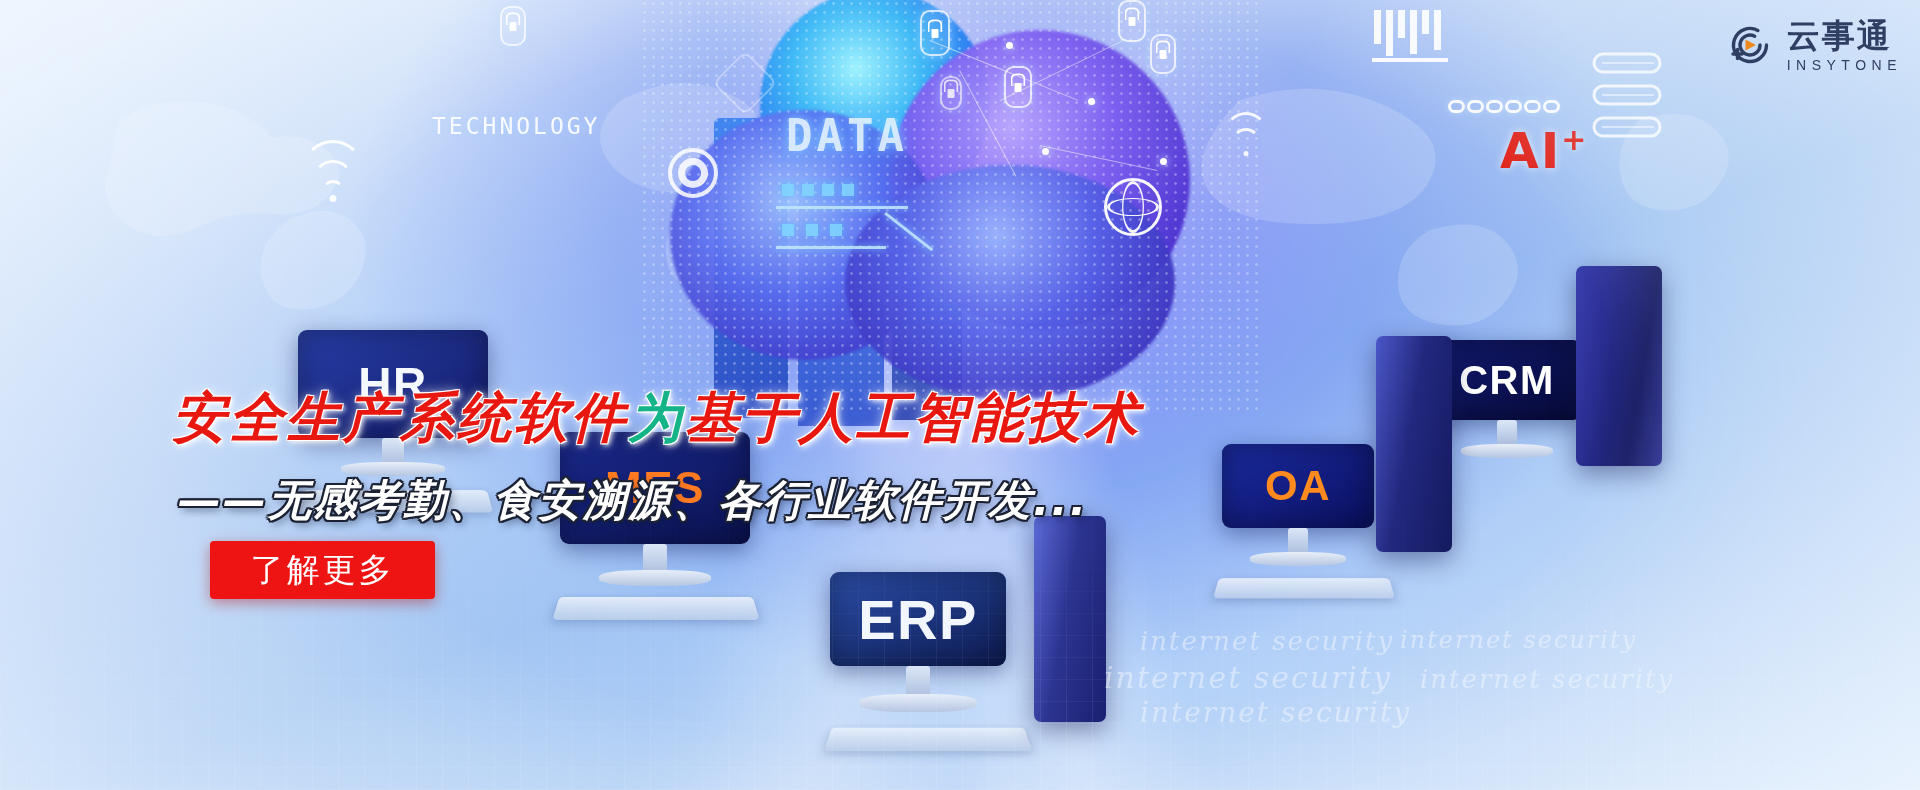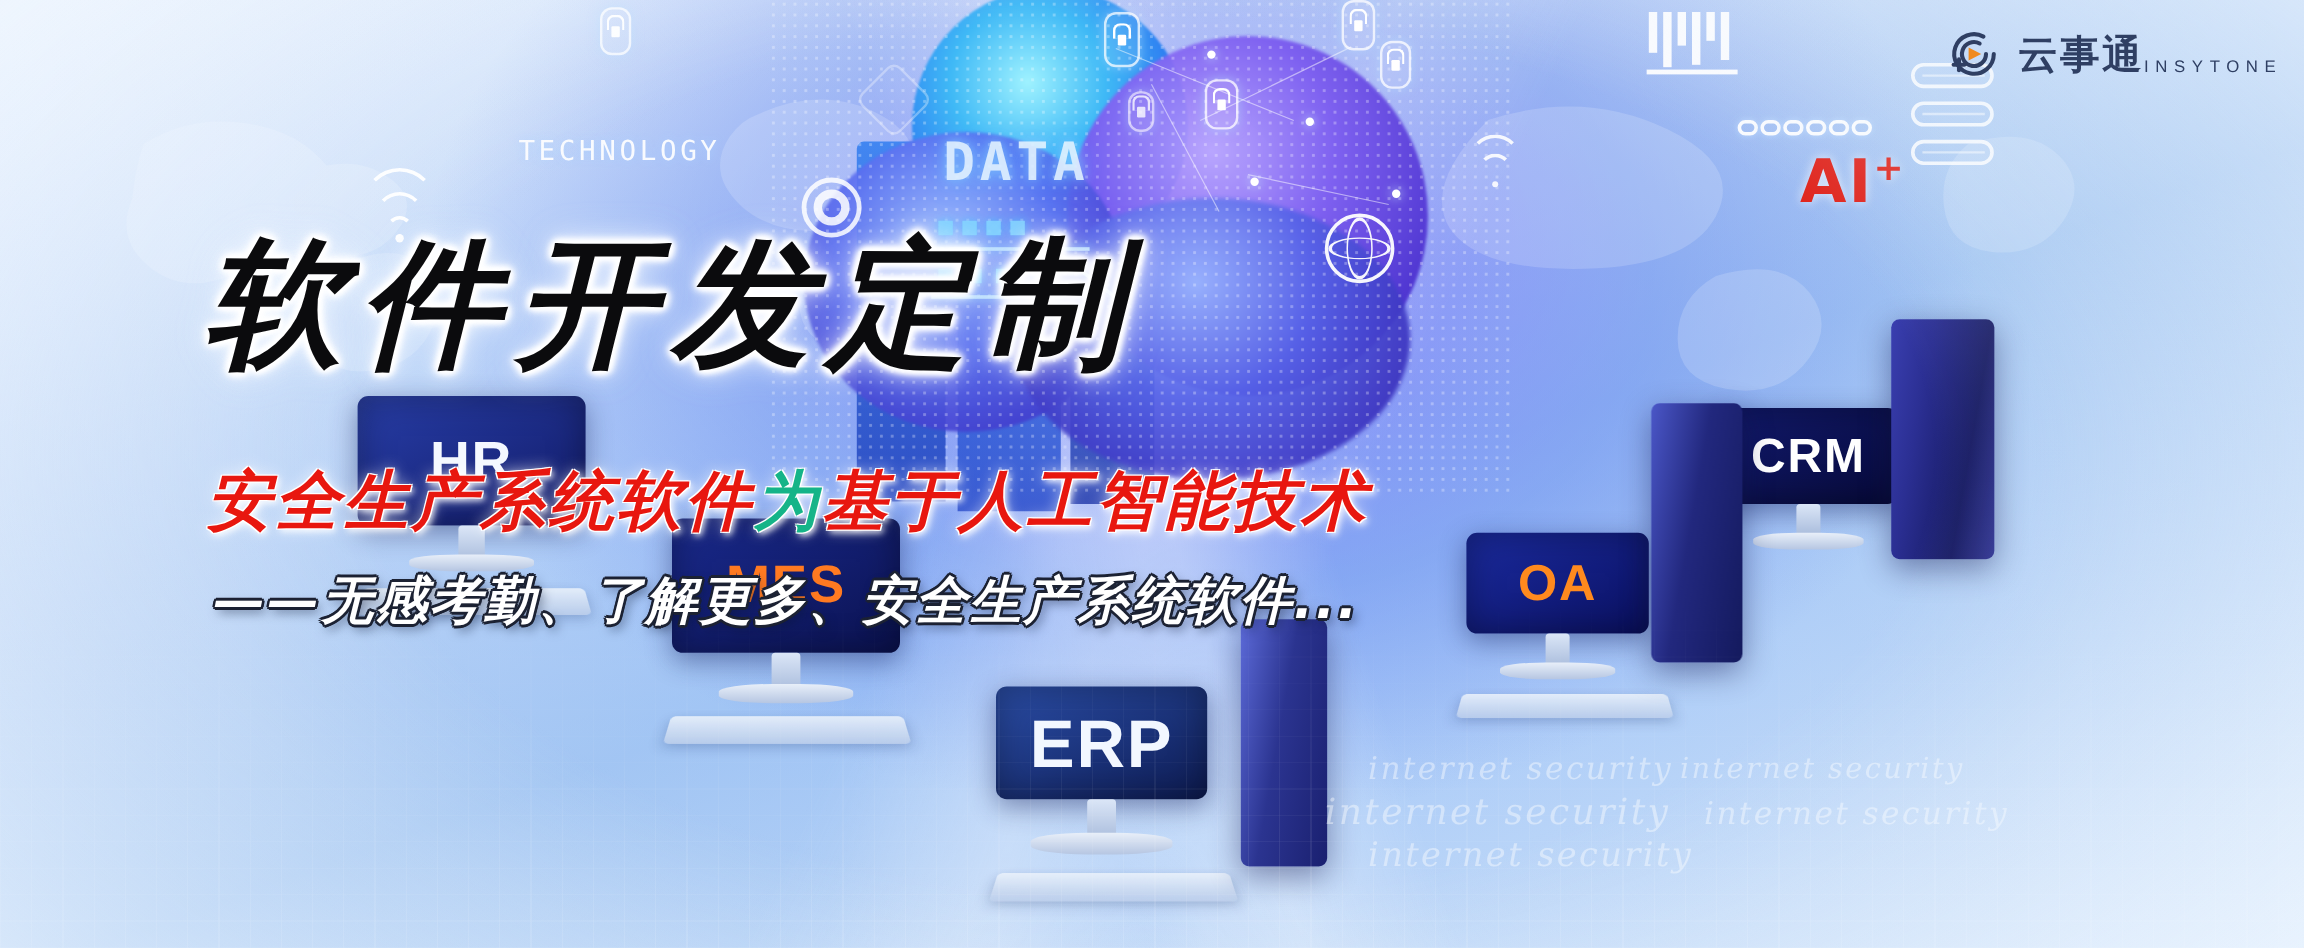--- a/index.html
+++ b/index.html
@@ -185,21 +185,21 @@
   
   .gridfloor{position:absolute; left:0; bottom:0; width:1920px; height:300px; opacity:.35;
     background-image:
       repeating-linear-gradient(90deg, rgba(255,255,255,.35) 0 1px, rgba(255,255,255,0) 1px 26px),
       repeating-linear-gradient(0deg, rgba(255,255,255,.22) 0 1px, rgba(255,255,255,0) 1px 22px);
     mask-image:linear-gradient(180deg, rgba(0,0,0,0), rgba(0,0,0,.9));
     -webkit-mask-image:linear-gradient(180deg, rgba(0,0,0,0), rgba(0,0,0,.9));}
 
   
   #logo{position:absolute; right:18px; top:18px; display:flex; align-items:center; gap:10px;}
-  #logo .ltext{display:flex; line-height:1;align-items:flex-end;}
+  #logo .ltext{display:flex; flex-direction:column; line-height:1;}
   #logo .cn{font-size:33px; font-weight:700; color:#2f3f63; letter-spacing:2px;
     font-family:"DejaVu Sans","Liberation Sans",sans-serif;}
   #logo .en{font-size:14px; color:#2f3f63; letter-spacing:5.5px; margin-top:6px;
     font-family:"Liberation Sans",sans-serif;}
 </style>
 </head>
 <body>
 
 <div id="banner">
 
@@ -366,28 +366,30 @@
   <div class="gridfloor"></div>
 
   <div class="wm" style="left:1140px;top:626px;font-size:26px;">internet security</div>
   <div class="wm" style="left:1104px;top:660px;font-size:30px;">internet security</div>
   <div class="wm" style="left:1140px;top:696px;font-size:28px;">internet security</div>
   <div class="wm" style="left:1400px;top:626px;font-size:24px;">internet security</div>
   <div class="wm" style="left:1420px;top:664px;font-size:26px;">internet security</div>
 
   <div class="vignette"></div>
 
-  <div class="headline">软件开发定制</div>
 
   <div class="sub1">
     <span class="red">安全生产系统软件</span><span class="green">为</span><span class="red">基于人工智能技术</span>
   </div>
 
-  <div class="sub2">——无感考勤、了解更多、安全生产系统软件...</div>
-
+  <div class="sub2">——无感考勤、食安溯源、各行业软件开发...</div>
+
+  <div class="cta">
+    <span>了解更多</span>
+  </div>
 
   <div id="logo">
     <svg width="54" height="54" viewBox="0 0 54 54">
       <g fill="none" stroke="#2f3f63" stroke-width="3.4" stroke-linecap="round">
         <path d="M43.5 27a16.5 16.5 0 1 1-8.6-14.5"></path>
         <path d="M37 27a10 10 0 1 1-5.3-8.8"></path>
         <path d="M10 36 h9"></path>
         <path d="M14.5 31.5 v9"></path>
       </g>
       <path d="M22.5 21.5 L33 27 L22.5 32.5 Z" fill="#f08a1e"></path>

